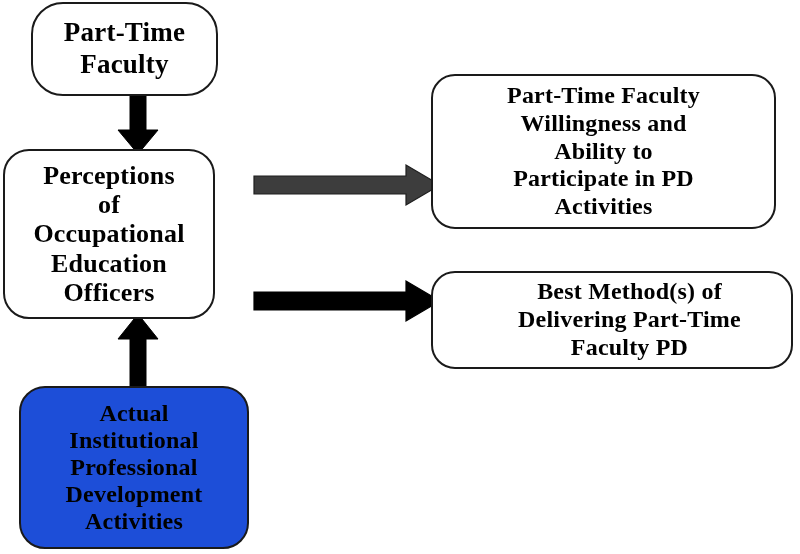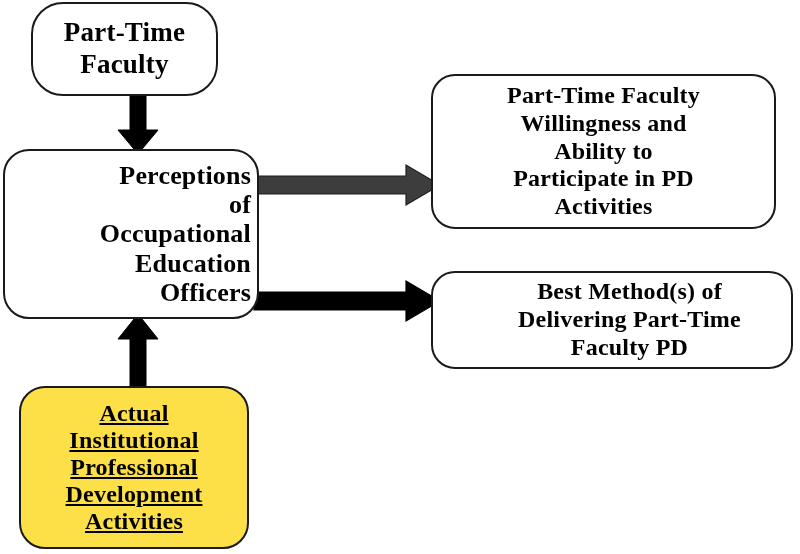--- a/index.html
+++ b/index.html
@@ -39,23 +39,22 @@
     box-sizing: border-box;
   }
 
   
   #node-part-time-faculty {
     left: 31px; top: 2px; width: 187px; height: 94px;
   }
   #node-part-time-faculty .node-label { font-size: 27px; }
 
   #node-perceptions {
-    left: 3px; top: 149px; width: 256px; height: 170px;
+    left: 3px; top: 149px; width: 212px; height: 170px;
     border-radius: 26px;
-    text-align: right;
   }
   #node-perceptions .node-label { font-size: 26px; line-height: 1.12; }
 
   #node-actual-pd {
     left: 19px; top: 386px; width: 230px; height: 163px;
     border-radius: 26px;
   }
   #node-actual-pd .node-label { font-size: 24px; line-height: 1.13; }
 
   #node-willingness {
@@ -92,21 +91,21 @@
   </div>
 
   <div class="node" id="node-perceptions" style="background: rgb(255, 255, 255); border-color: rgb(26, 26, 26);">
     <span class="node-label">Perceptions
 of
 Occupational
 Education
 Officers</span>
   </div>
 
-  <div class="node" id="node-actual-pd" style="background: #fde047; border-color: rgb(26, 26, 26); text-decoration: underline;">
+  <div class="node" id="node-actual-pd" style="background: #1d4ed8; border-color: rgb(26, 26, 26);">
     <span class="node-label">Actual
 Institutional
 Professional
 Development
 Activities</span>
   </div>
 
   <div class="node" id="node-willingness" style="background: rgb(255, 255, 255); border-color: rgb(26, 26, 26);">
     <span class="node-label">Part-Time Faculty
 Willingness and

